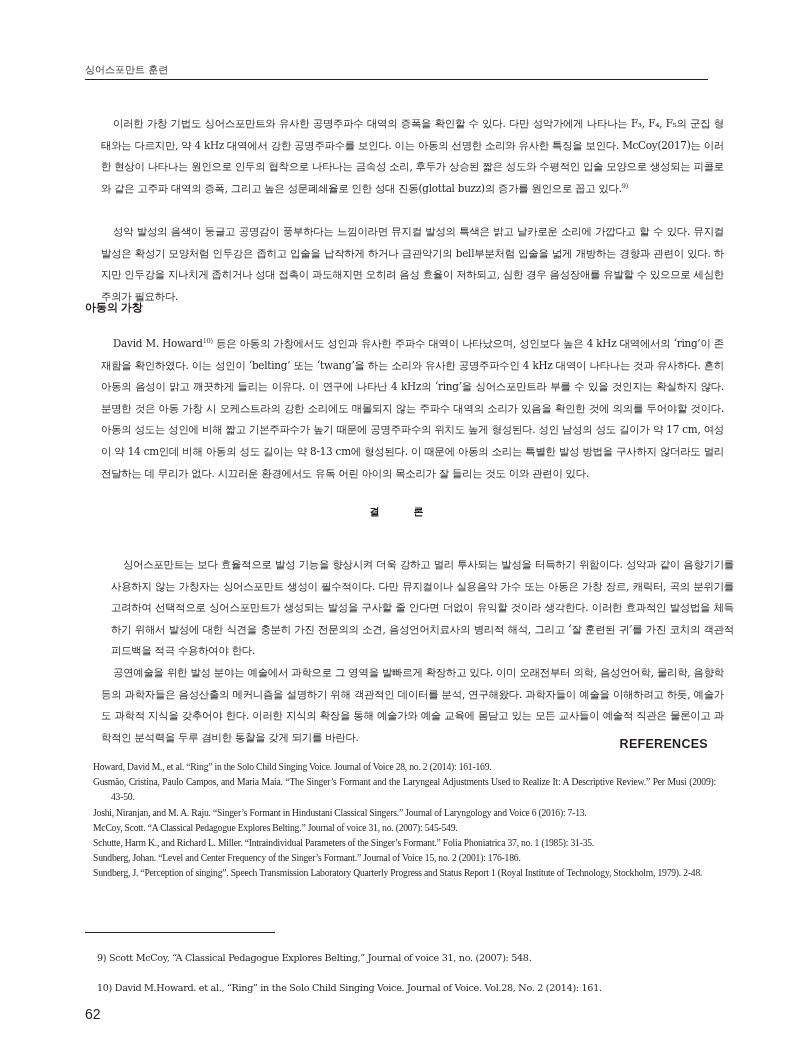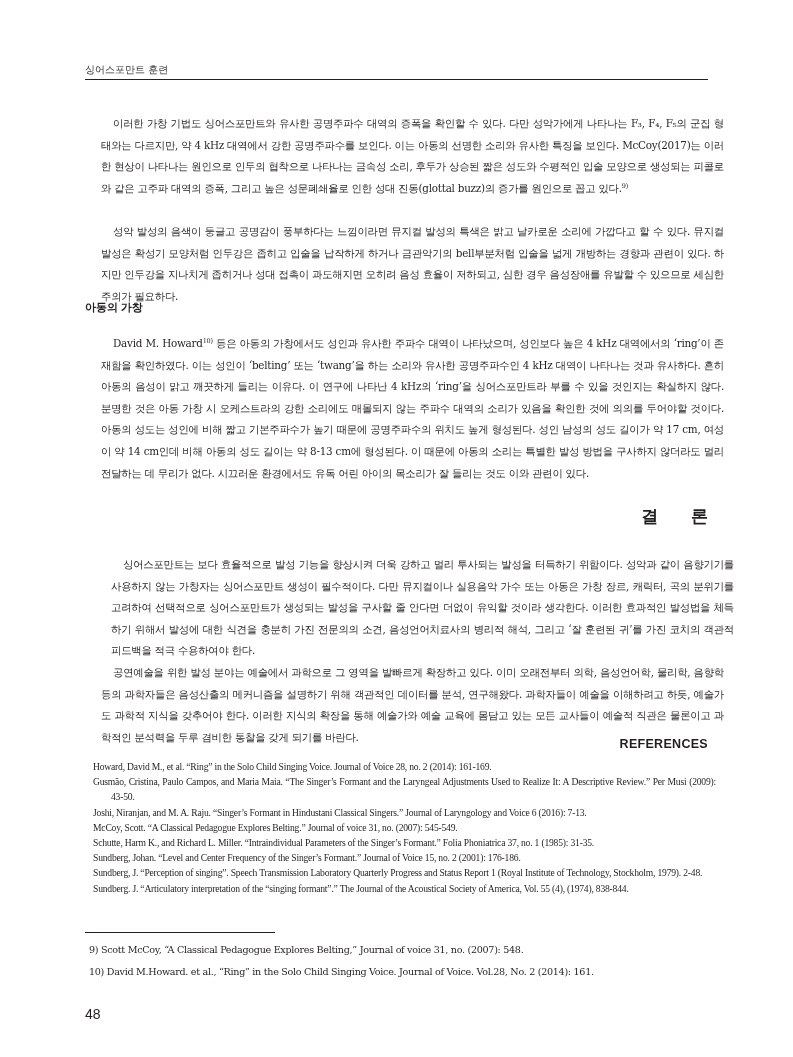--- a/index.html
+++ b/index.html
@@ -6,29 +6,29 @@
   body { width: 793px; height: 1057px; position: relative; overflow: hidden; color: #231f20; }
   .page { position: absolute; left: 85px; top: 0; width: 623px; }
   .running-head { position: absolute; top: 63px; left: 0; width: 623px; font-family: "DejaVu Sans", sans-serif; font-size: 10px; color: #333; }
   .head-rule { position: absolute; top: 79px; left: 0; width: 623px; height: 1px; background: #231f20; }
   .body-text { font-family: "DejaVu Serif", serif; font-size: 10.4px; line-height: 21.6px; text-align: justify; letter-spacing: -0.25px; margin: 16px; }
   .para { text-indent: 12px; margin: 0; }
   .block1 { position: absolute; top: 97px; left: 0; width: 623px; }
   .block2 { position: absolute; top: 205px; left: 0; width: 623px; }
   .subhead { position: absolute; top: 300px; left: 0; font-family: Liberation Serif, serif; font-weight: bold; font-size: 11px; }
   .block3 { position: absolute; top: 317px; left: 0; width: 623px; }
-  .section-title { position: absolute; top: 505px; left: 0; width: 623px; text-align: right; font-family: Liberation Sans, sans-serif; font-weight: bold; font-size: 17px; word-spacing: 28px; }
+  .section-title { position: absolute; top: 505px; left: 0; width: 623px; text-align: center; font-family: Liberation Mono, monospace; font-weight: bold; font-size: 10px; word-spacing: 28px; }
   .block4 { position: absolute; top: 538px; left: 10px; width: 623px; }
   .block5 { position: absolute; top: 646px; left: 0; width: 623px; }
   .ref-title { position: absolute; top: 737px; left: 0; width: 623px; text-align: right; font-family: "Liberation Sans", sans-serif; font-weight: bold; font-size: 12.5px; letter-spacing: 0.3px; }
   .refs { position: absolute; top: 759px; left: 8px; width: 623px; font-family: "Liberation Serif", serif; font-size: 9.6px; line-height: 15.2px; letter-spacing: -0.2px; }
   .ref { padding-left: 18px; text-indent: -18px; margin: 0; text-align: justify; }
   .fn-rule { position: absolute; top: 932px; left: 0; width: 190px; height: 1px; background: #231f20; }
   .footnotes { position: absolute; top: 937px; left: 0; width: 623px; font-family: "DejaVu Serif", serif; font-size: 9.6px; line-height: 18px; letter-spacing: -0.3px; }
-  .footnotes p { margin: 4px; }
+  .footnotes p { margin: 12px; }
   .page-num { position: absolute; top: 1006px; left: 0; font-family: "Liberation Sans", sans-serif; font-size: 14px; color: #231f20; }
   sup { font-size: 6.5px; vertical-align: 4px; line-height: 0; }
 </style>
 </head>
 <body>
 
 <div class="page">
 
   <div class="running-head">싱어스포만트 훈련</div>
   <div class="head-rule"></div>
@@ -60,25 +60,24 @@
   <div class="ref-title">REFERENCES</div>
 
   <div class="refs">
     <p class="ref">Howard, David M., et al. “Ring” in the Solo Child Singing Voice. Journal of Voice 28, no. 2 (2014): 161-169.</p>
     <p class="ref">Gusmão, Cristina, Paulo Campos, and Maria Maia. “The Singer’s Formant and the Laryngeal Adjustments Used to Realize It: A Descriptive Review.” Per Musi (2009): 43-50.</p>
     <p class="ref">Joshi, Niranjan, and M. A. Raju. “Singer’s Formant in Hindustani Classical Singers.” Journal of Laryngology and Voice 6 (2016): 7-13.</p>
     <p class="ref">McCoy, Scott. “A Classical Pedagogue Explores Belting.” Journal of voice 31, no. (2007): 545-549.</p>
     <p class="ref">Schutte, Harm K., and Richard L. Miller. “Intraindividual Parameters of the Singer’s Formant.” Folia Phoniatrica 37, no. 1 (1985): 31-35.</p>
     <p class="ref">Sundberg, Johan. “Level and Center Frequency of the Singer’s Formant.” Journal of Voice 15, no. 2 (2001): 176-186.</p>
     <p class="ref">Sundberg, J. “Perception of singing”. Speech Transmission Laboratory Quarterly Progress and Status Report 1 (Royal Institute of Technology, Stockholm, 1979). 2-48.</p>
-    <p class="ref">Sundberg. J. “Articulatory interpretation of the “singing formant”.” The Journal of the Acoustical Society of America, Vol. 55 (4), (1974), 838-844.</p>
   </div>
 
   <div class="fn-rule"></div>
 
   <div class="footnotes">
     <p>9) Scott McCoy, “A Classical Pedagogue Explores Belting,” Journal of voice 31, no. (2007): 548.</p>
     <p>10) David M.Howard. et al., “Ring” in the Solo Child Singing Voice. Journal of Voice. Vol.28, No. 2 (2014): 161.</p>
   </div>
 
-  <div class="page-num">48</div>
+  <div class="page-num">62</div>
 
 </div>
 
 </body></html>

